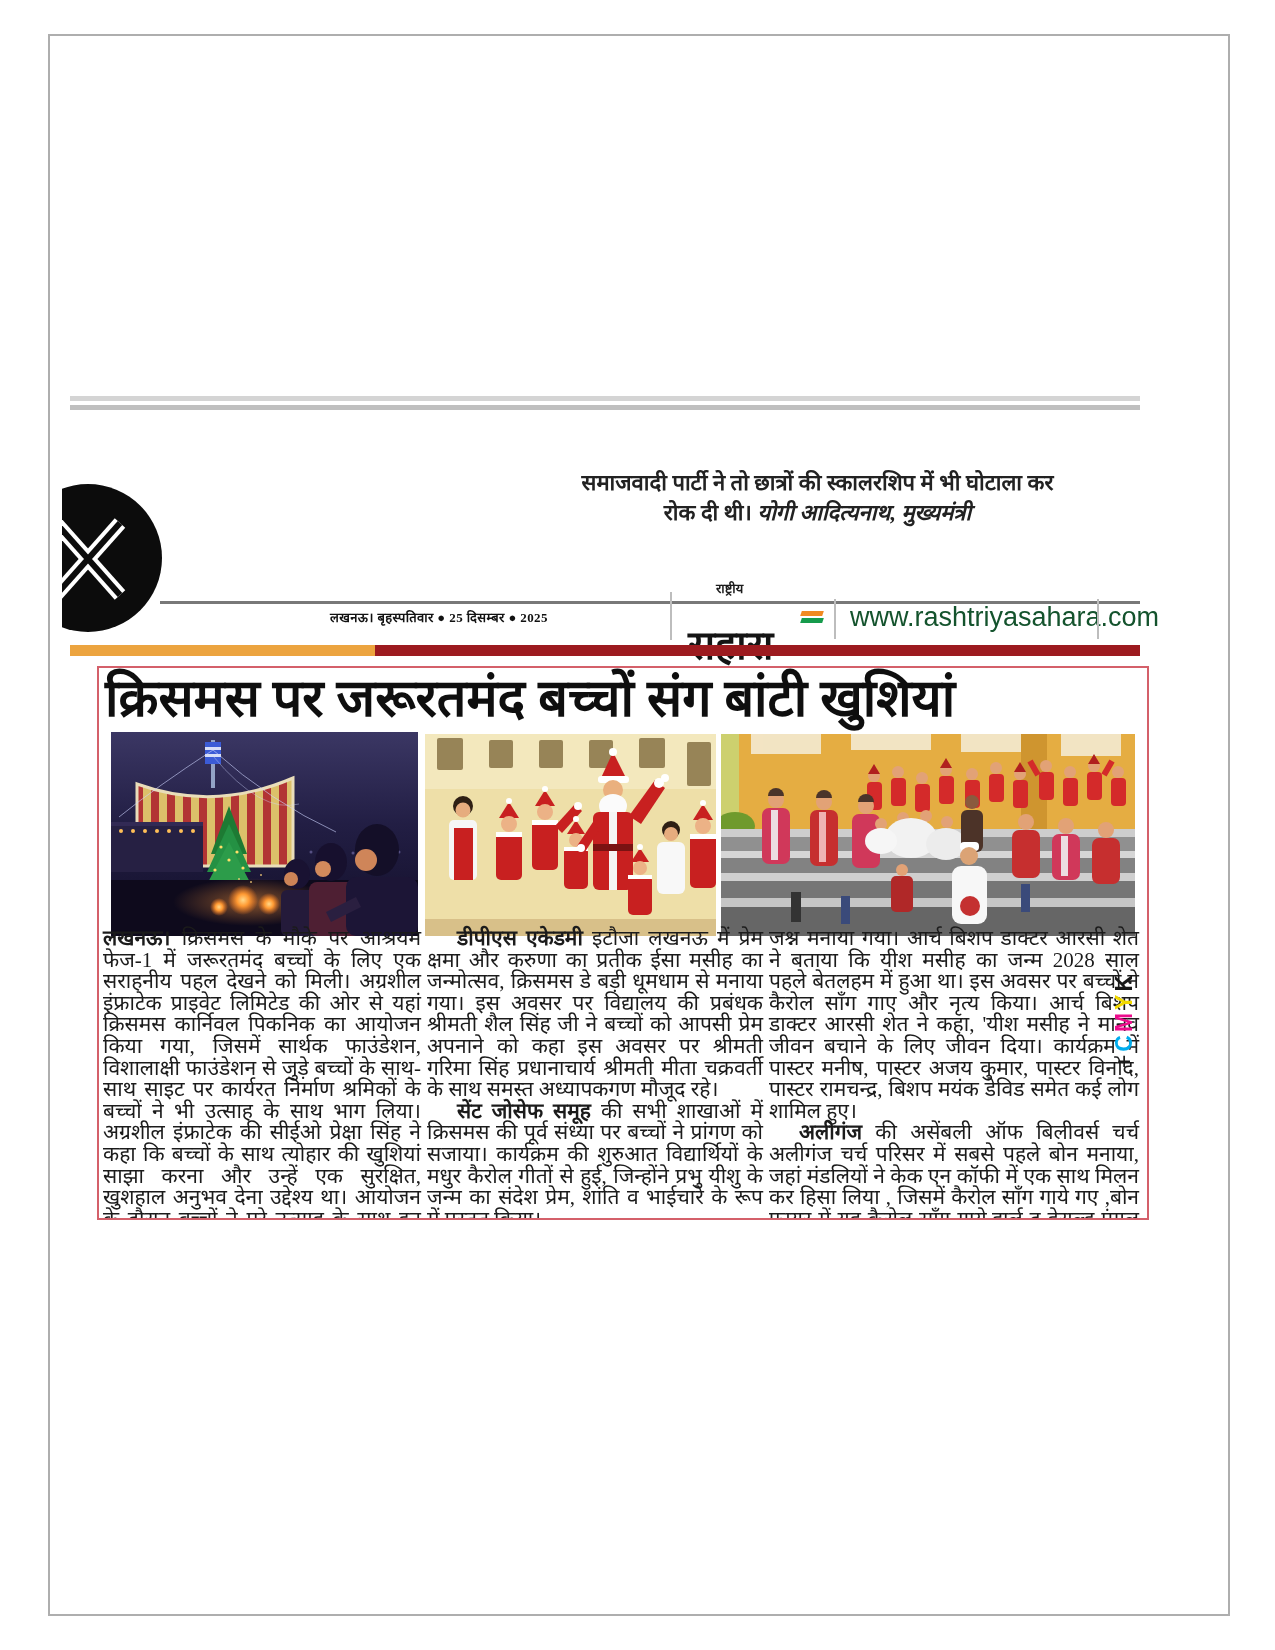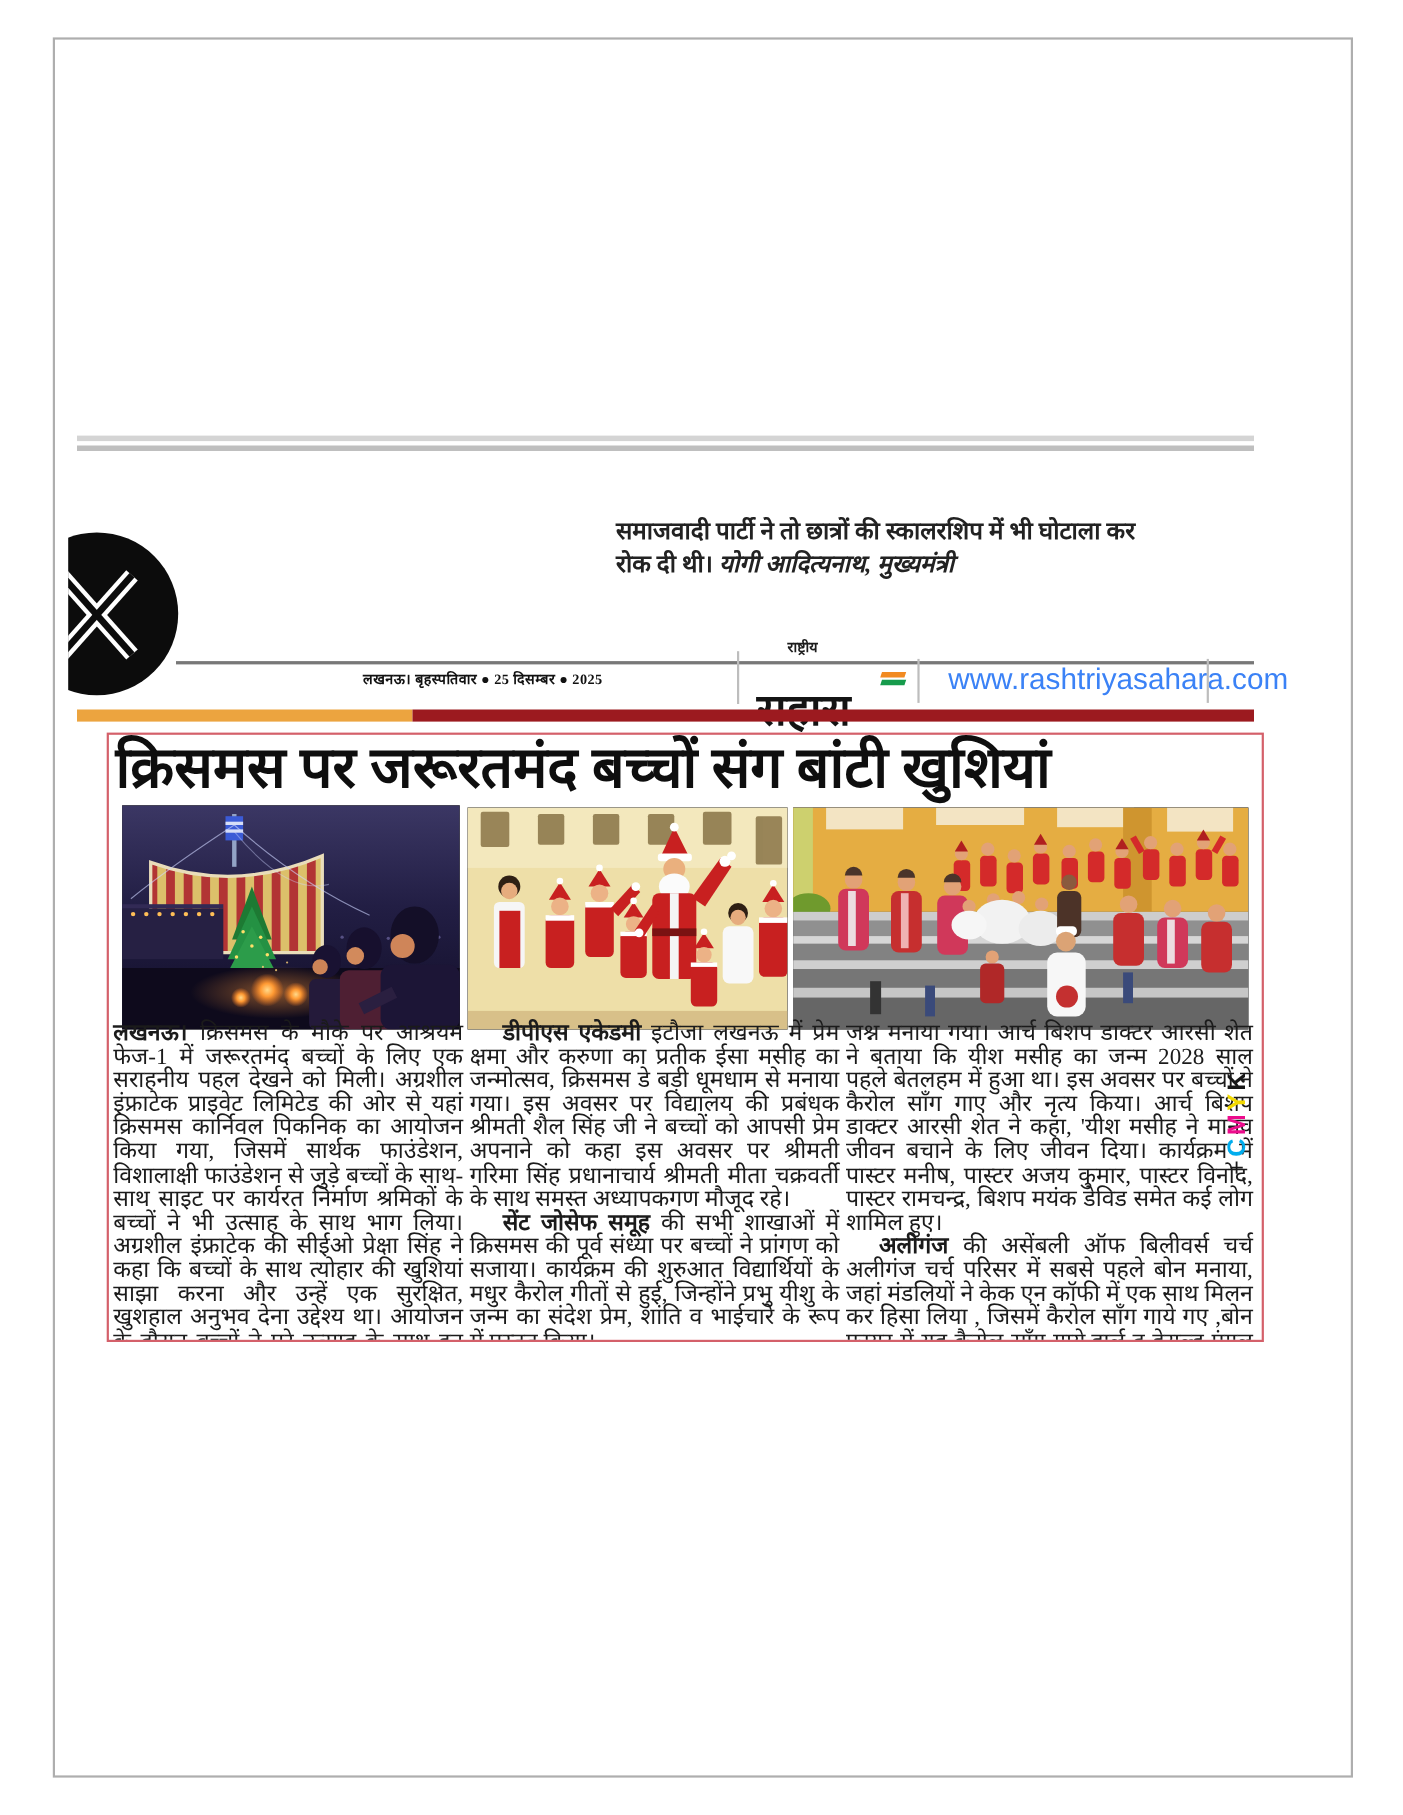--- a/index.html
+++ b/index.html
@@ -5,21 +5,21 @@
   html,body{margin:0;padding:0;background:#ffffff;}
   #page{position:relative;width:1275px;height:1650px;background:#fff;overflow:hidden;
         font-family:"Liberation Serif","DejaVu Serif",serif;}
 
   .frame{position:absolute;left:48px;top:34px;width:1178px;height:1578px;
          border:2px solid #aeaeae;}
 
   .rule-a{position:absolute;left:70px;top:396px;width:1070px;height:5px;background:#d4d4d4;}
   .rule-b{position:absolute;left:70px;top:405px;width:1070px;height:5px;background:#bfbfbf;}
 
-  .quote{position:absolute;left:560px;top:468px;width:515px;
+  .quote{position:absolute;left:560px;top:468px;width:515px;text-align:center;
          font-size:22px;line-height:30px;font-weight:700;color:#222;}
   .quote .attr{font-style:italic;}
 
   .x-wrap{position:absolute;left:62px;top:482px;width:102px;height:152px;overflow:hidden;}
   .x-wrap svg{position:absolute;left:-50px;top:0;}
 
   .mast-line{position:absolute;left:160px;top:601px;width:980px;height:3px;background:#787878;}
 
   .dateline{position:absolute;left:330px;top:608px;font-size:13px;font-weight:700;
             color:#111;letter-spacing:.4px;}
@@ -29,22 +29,22 @@
   .pipe2{left:834px;top:599px;height:40px;}
   .pipe3{left:1097px;top:599px;height:40px;}
 
   .brand-small{position:absolute;left:716px;top:579px;font-size:13px;font-weight:700;color:#1c1c1c;}
   .brand{position:absolute;left:688px;top:596px;font-size:40px;line-height:44px;
          font-weight:800;color:#141414;margin-top:28px;}
   .flag{position:absolute;left:801px;top:611px;width:22px;height:17px;}
   .flag .f1{position:absolute;top:0;width:22px;height:5px;background:#f18a21;transform:skewX(-18deg);}
   .flag .f2{position:absolute;top:7px;width:22px;height:5px;background:#169b4c;transform:skewX(-18deg);}
 
-  .website{position:absolute;left:850px;top:602px;font-size:27px;color:#3b82f6;
-           font-family:"Liberation Sans","DejaVu Sans",sans-serif;margin-left:12px;}
+  .website{position:absolute;left:850px;top:602px;font-size:27px;color:#14532d;
+           font-family:"Liberation Sans","DejaVu Sans",sans-serif;}
 
   .colorbar{position:absolute;left:70px;top:645px;width:1070px;height:11px;}
   .seg-orange{position:absolute;left:0;top:0;width:305px;height:11px;}
   .seg-red{position:absolute;left:305px;top:0;right:0;height:11px;}
 
   .article-box{position:absolute;left:97px;top:666px;width:1048px;height:550px;
                border:2px solid #d4606a;background:#fff;overflow:hidden;}
 
   .headline{position:absolute;left:6px;top:0px;width:1038px;font-size:52px;line-height:62px;
             font-weight:700;color:#0e0e0e;white-space:nowrap;letter-spacing:0;}

